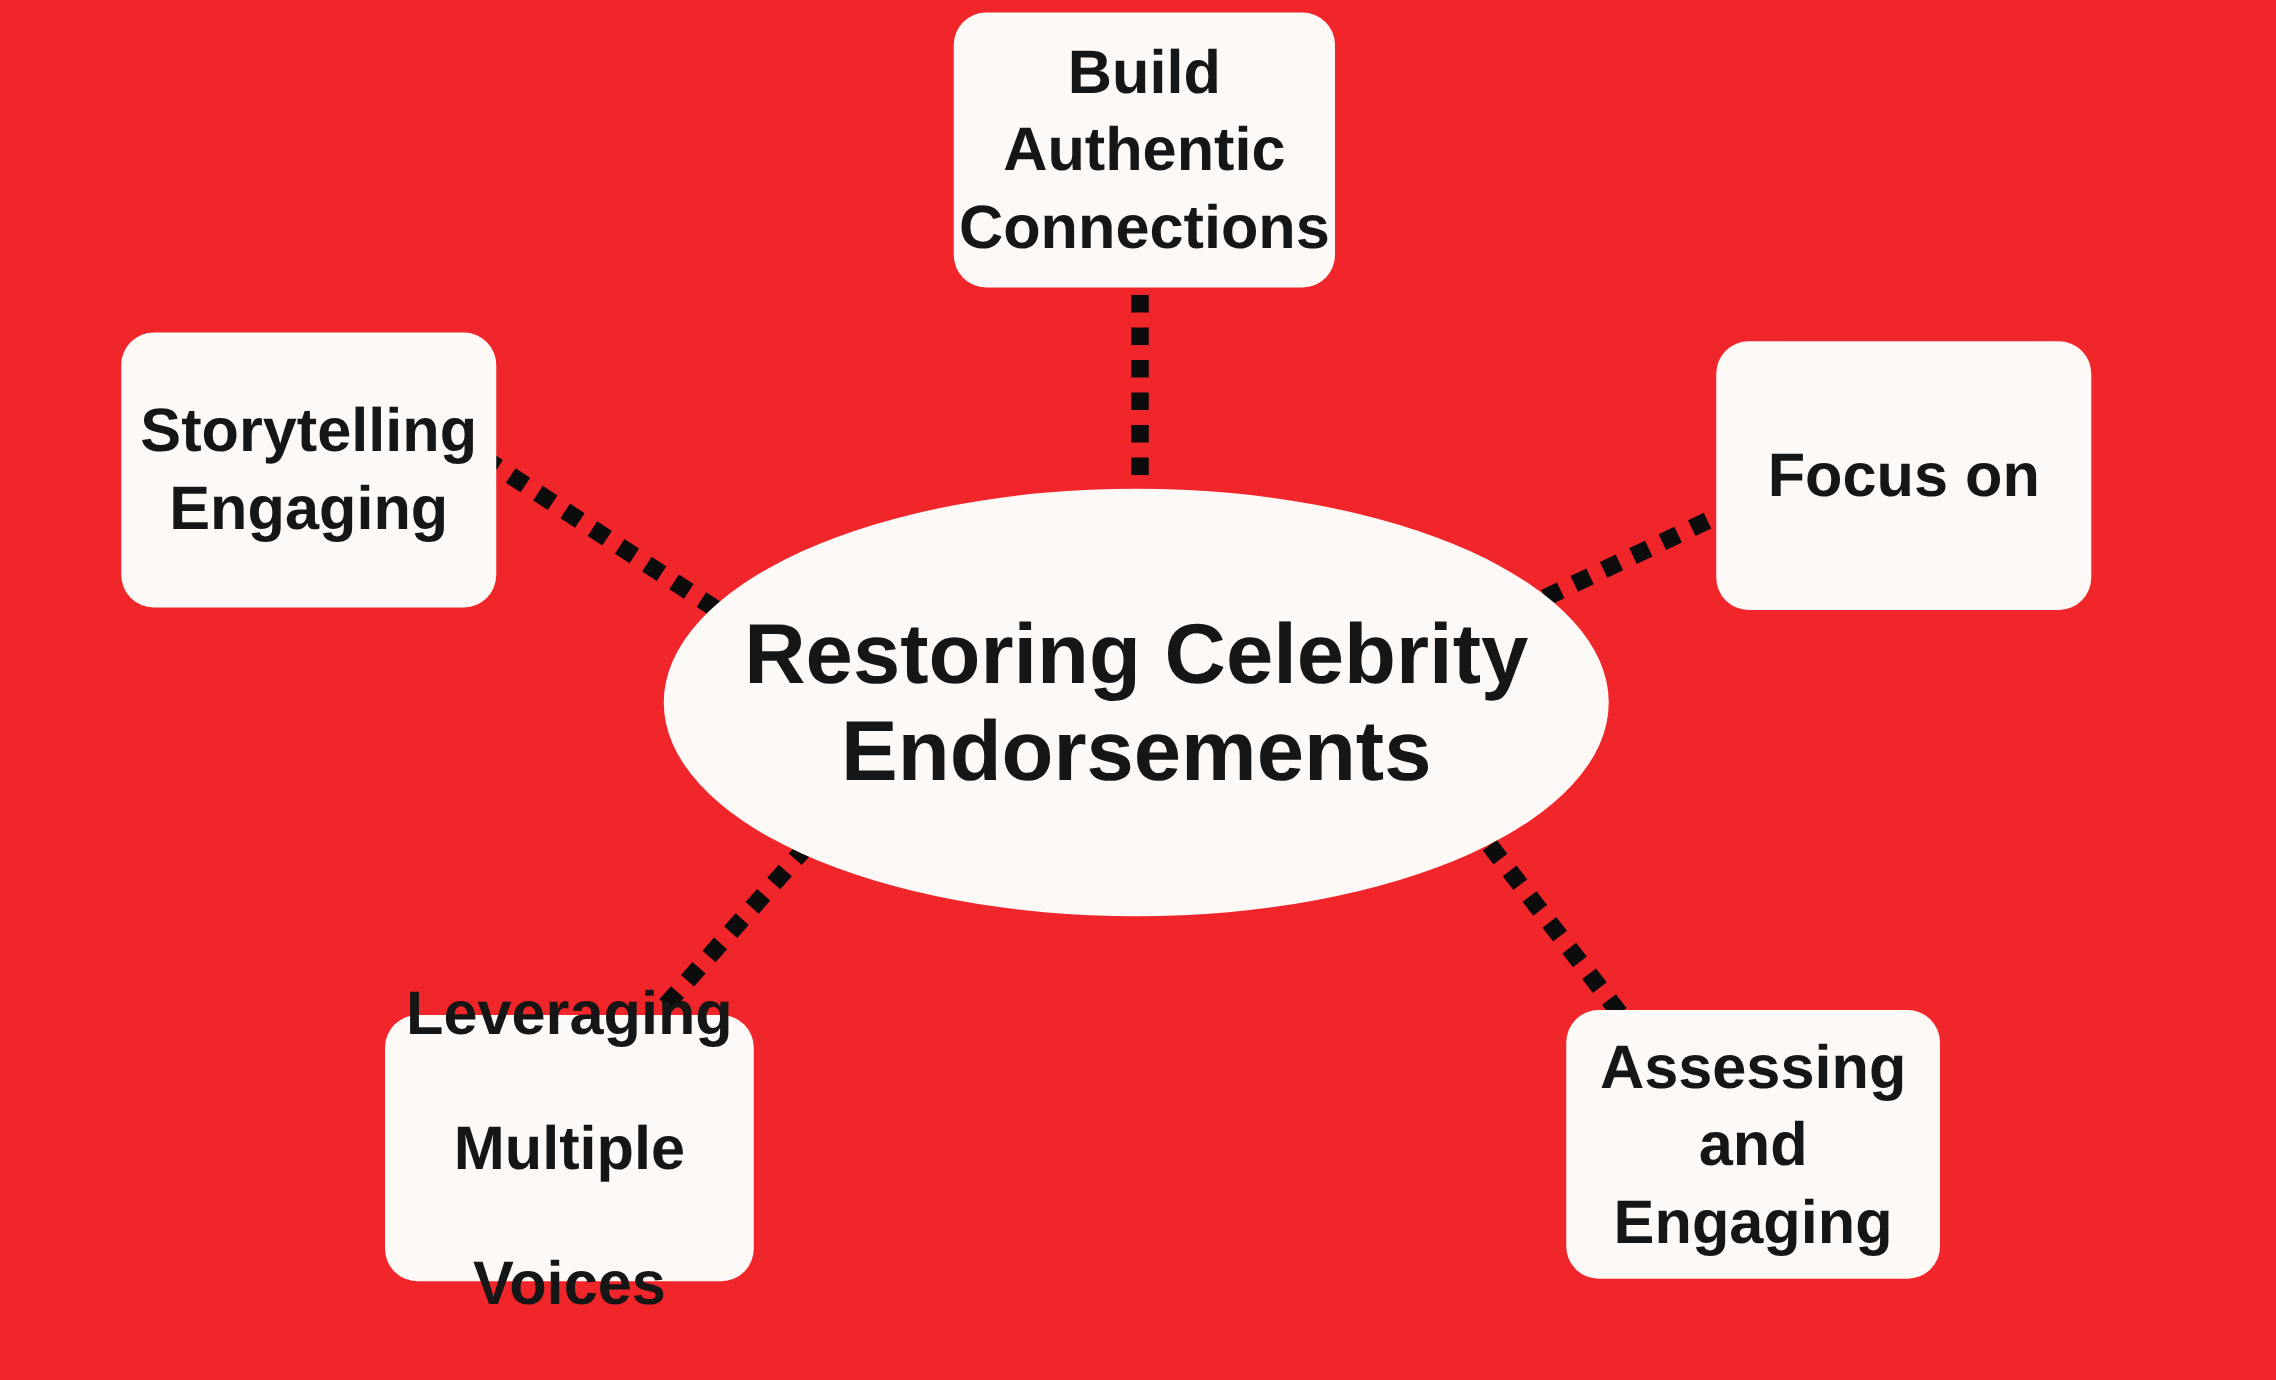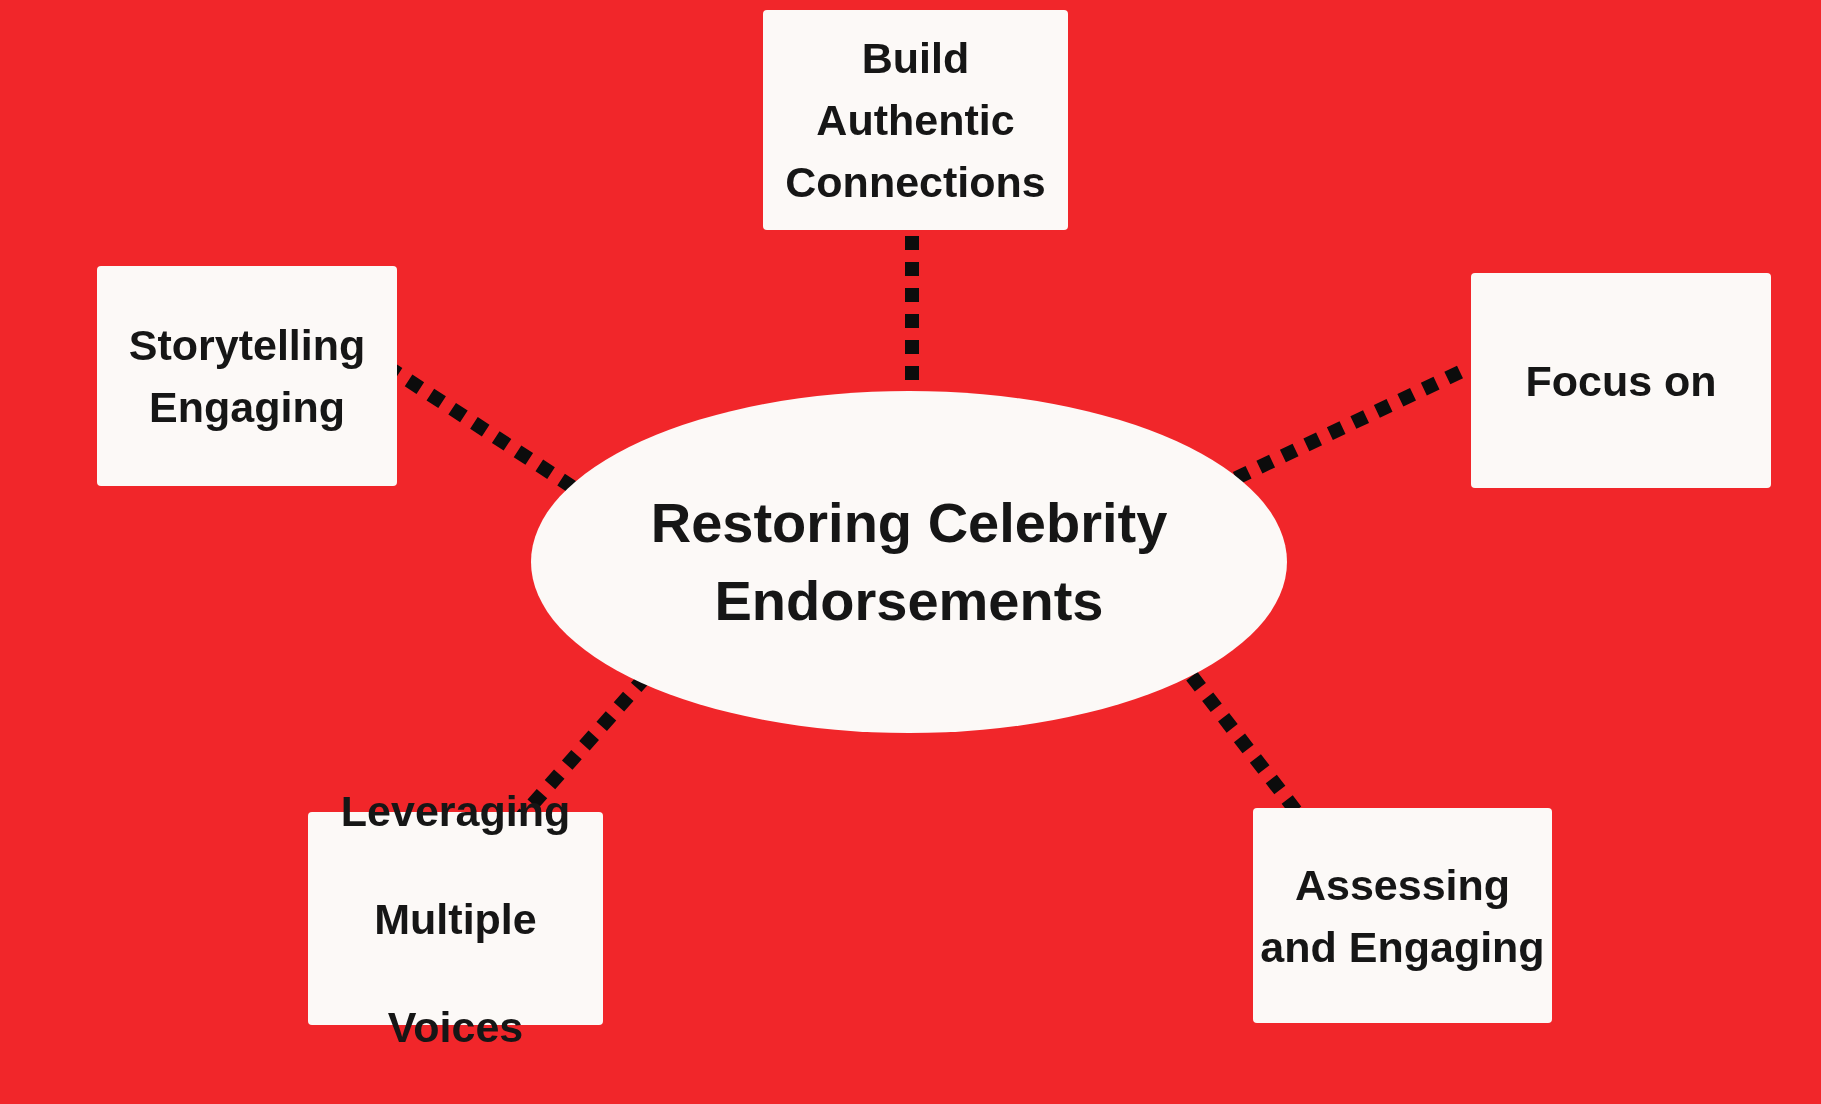--- a/index.html
+++ b/index.html
@@ -32,34 +32,34 @@
     color:var(--text);
     display:flex;
     flex-direction:column;
     align-items:center;
     justify-content:center;
     text-align:center;
     font-weight:700;
     z-index:2;
   }
   .box{
-    border-radius:4px;
-    font-size:43px;
+    border-radius:26px;
+    font-size:49px;
     line-height:62px;
   }
   .ellipse{
     left:531px;top:391px;width:756px;height:342px;
     border-radius:50%;
-    font-size:56px;
+    font-size:68px;
     line-height:78px;
     z-index:3;
   }
   .pos-top        {left:763px;  top:10px;  width:305px; height:220px;}
   .pos-upper-left {left:97px;   top:266px; width:300px; height:220px;}
-  .pos-upper-right{left:1471px; top:273px; width:300px; height:215px;}
+  .pos-upper-right{left:1373px; top:273px; width:300px; height:215px;}
   .pos-lower-left {left:308px;  top:812px; width:295px; height:213px;gap:46px;}
   .pos-lower-right{left:1253px; top:808px; width:299px; height:215px;}
   .node .line{pointer-events:none;}
 </style>
 </head>
 <body>
 
 <div class="canvas">
 
   <svg class="connectors" viewBox="0 0 1821 1104" xmlns="http://www.w3.org/2000/svg" aria-hidden="true">

